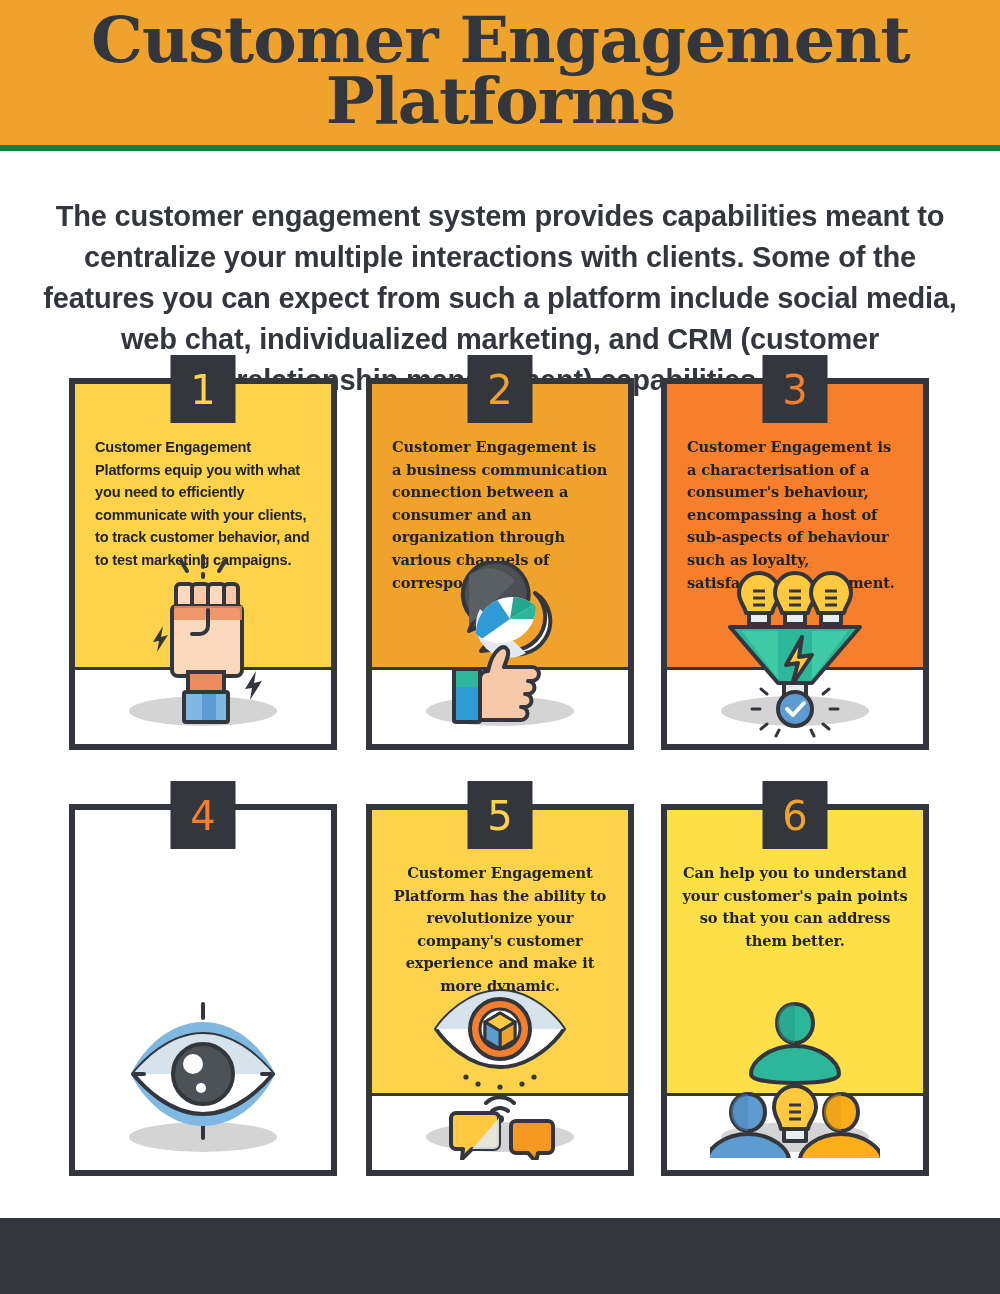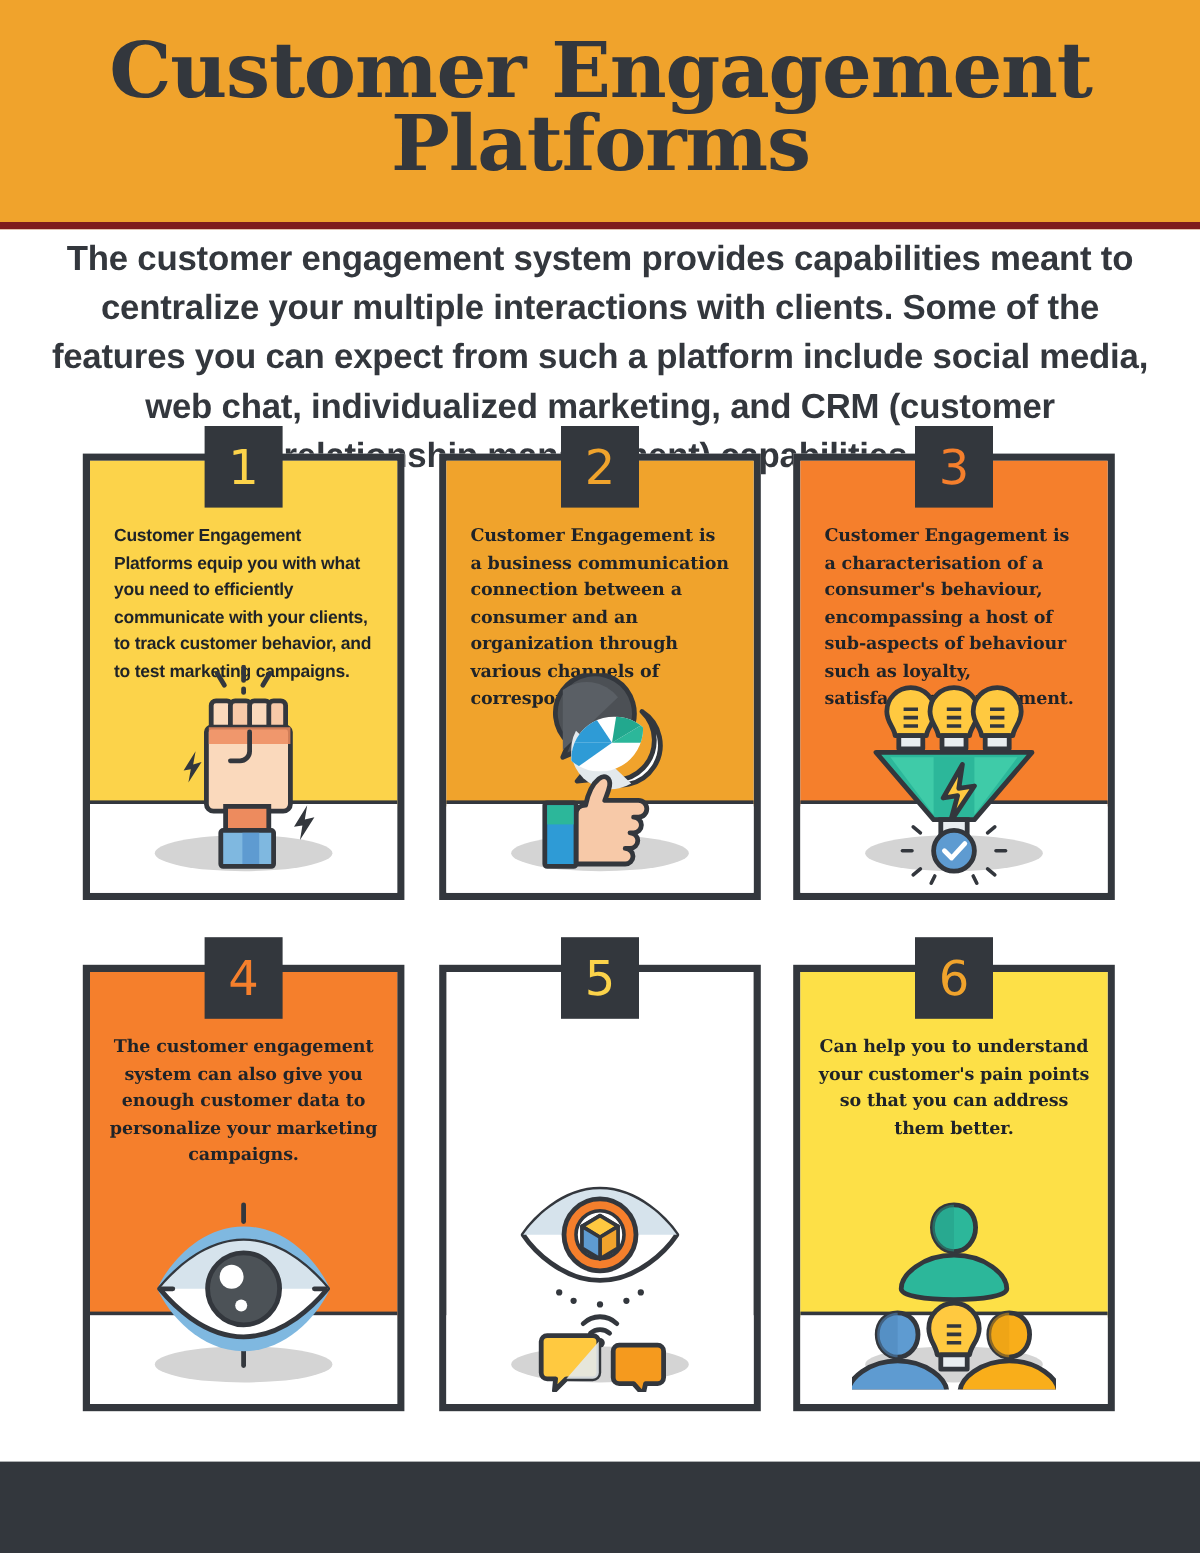--- a/index.html
+++ b/index.html
@@ -7,24 +7,24 @@
   body {
     background: #ffffff;
     font-family: "Liberation Sans", sans-serif;
     position: relative;
     overflow: hidden;
   }
   #page { position: relative; width: 1000px; height: 1294px; background:#fff; }
 
   
   .header {
-    position: absolute; left: 0; top: 0; width: 1000px; height: 191px;
+    position: absolute; left: 0; top: 0; width: 1000px; height: 151px;
     background: #F0A32C;
     display: flex; align-items: center; justify-content: center;
-    border-bottom: 6px solid #7f1d1d;
+    border-bottom: 6px solid #15803d;
   }
   .header-title {
     font-family: "DejaVu Serif", serif;
     font-weight: bold;
     color: #33373D;
     font-size: 62px;
     line-height: 0.95;
     text-align: center;
     letter-spacing: -1px;
     transform: scaleX(1.02);
@@ -299,23 +299,20 @@
             <line x1="91" y1="167" x2="94" y2="173"></line>
           </g>
         </svg>
       </div>
     </div>
 
     <div class="card" style="left:69px; top:804px;">
       <div class="num-tab">
         <span style="color:#F57F2C">4</span>
       </div>
-      <div class="card-body" style="background:#F57F2C">
-        <div class="card-text center">The customer engagement system can also give you enough customer data to personalize your marketing campaigns.</div>
-      </div>
       <div class="card-foot">
         <div class="shadow-ellipse"></div>
       </div>
       <div class="icon-wrap">
         <svg width="180" height="150" viewBox="0 0 180 150" style="bottom:20px">
 
           <g stroke="#33373D" stroke-width="4" stroke-linecap="round">
             <line x1="90" y1="4" x2="90" y2="18"></line>
             <line x1="90" y1="118" x2="90" y2="138"></line>
           </g>
@@ -333,20 +330,23 @@
             <line x1="22" y1="74" x2="31" y2="74"></line>
             <line x1="149" y1="74" x2="158" y2="74"></line>
           </g>
         </svg>
       </div>
     </div>
 
     <div class="card" style="left:366px; top:804px;">
       <div class="num-tab">
         <span style="color:#FCD34A">5</span>
+      </div>
+      <div class="card-body" style="background:#FCD34A">
+        <div class="card-text center">Customer Engagement Platform has the ability to revolutionize your company's customer experience and make it more dynamic.</div>
       </div>
       <div class="card-foot">
         <div class="shadow-ellipse"></div>
       </div>
       <div class="icon-wrap">
         <svg width="160" height="175" viewBox="0 0 160 175" style="bottom:10px">
 
           <path d="M80 6 c32 0 56 26 64 38 c-8 12 -32 38 -64 38 c-32 0 -56 -26 -64 -38 c8 -12 32 -38 64 -38 z" fill="#FFFFFF" stroke="#33373D" stroke-width="4" stroke-linejoin="round"></path>
           <path d="M80 6 c32 0 56 26 64 38 h-128 c8 -12 32 -38 64 -38 z" fill="#D6E3EC"></path>
 

